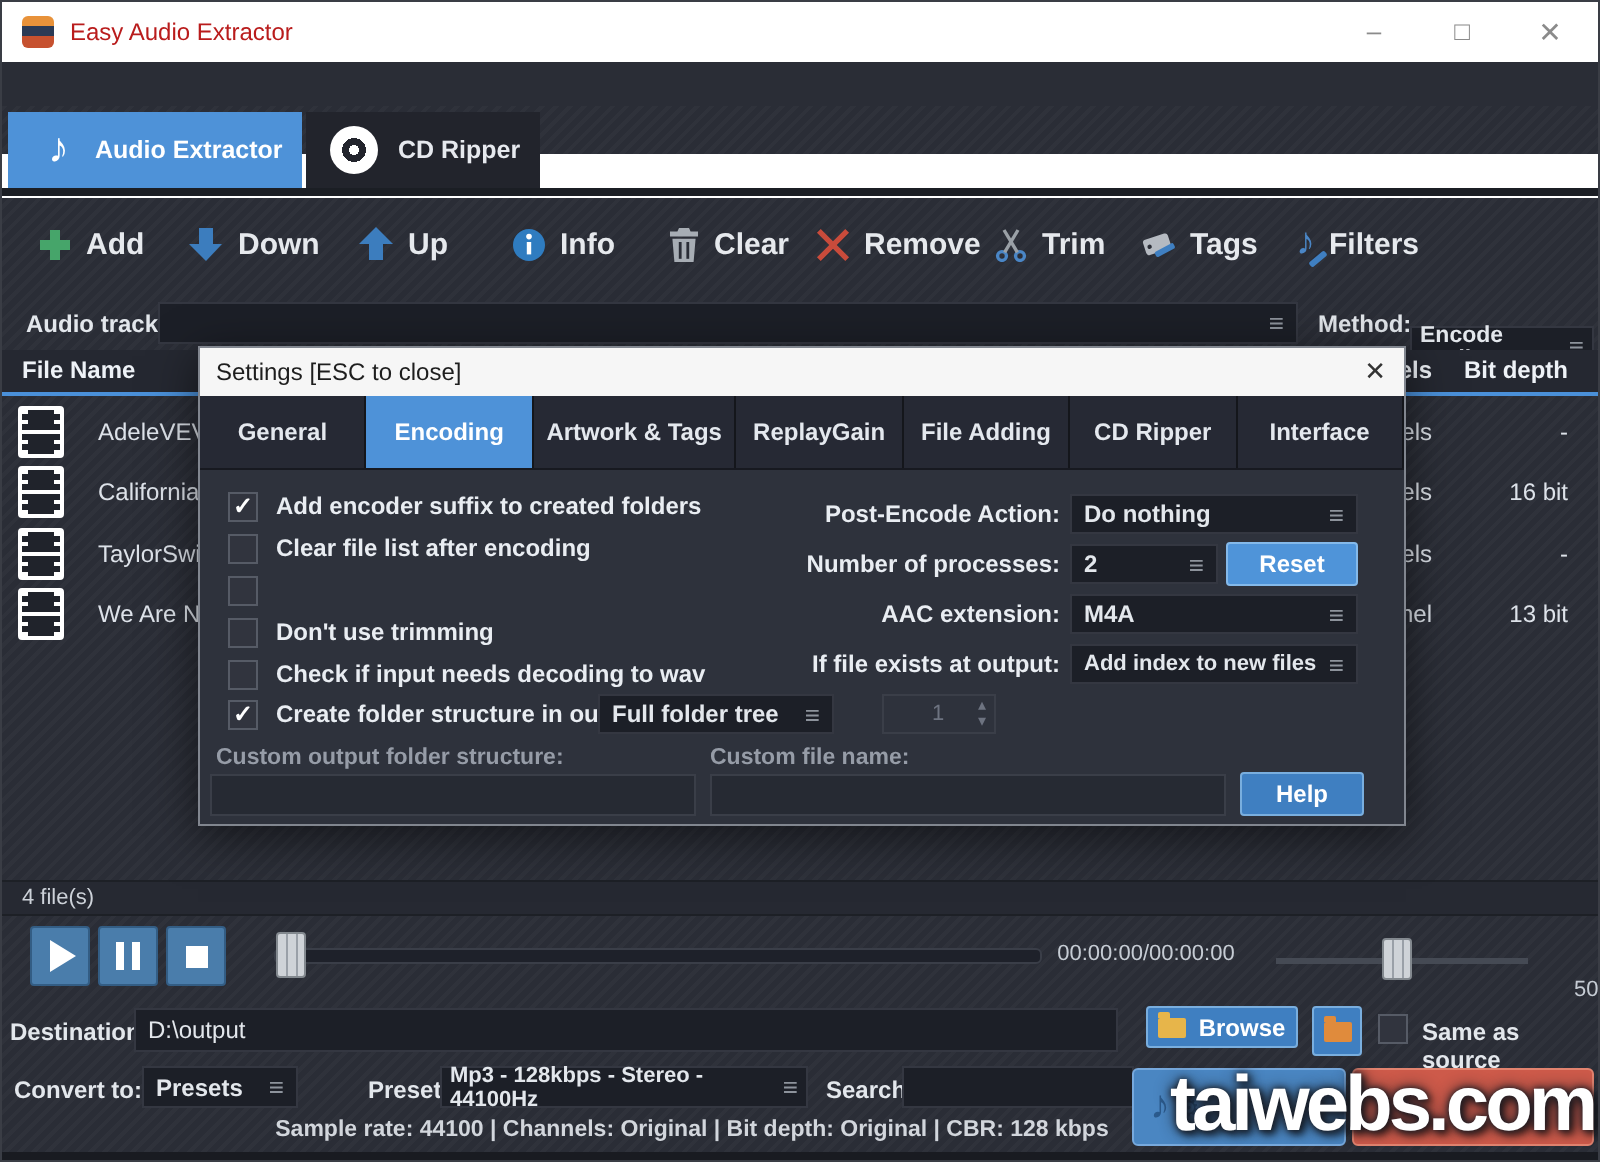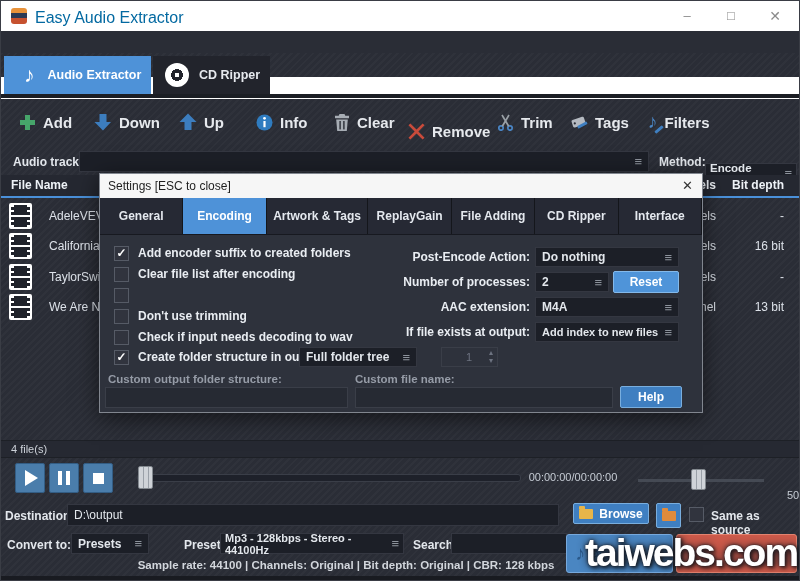--- a/index.html
+++ b/index.html
@@ -5,21 +5,21 @@
   html,body{margin:0;padding:0;background:#111;}
   .app{position:relative;width:800px;height:581px;font-family:"Liberation Sans",sans-serif;
        background:#2a2d36;overflow:hidden;border:1px solid #3a3d45;box-sizing:border-box;
        -webkit-font-smoothing:antialiased;}
   .app *{box-sizing:border-box;}
 
   
   .titlebar{position:absolute;left:0;top:0;width:800px;height:30px;background:#ffffff;}
   .appicon{position:absolute;left:10px;top:7px;width:16px;height:16px;border-radius:3px;
            background:linear-gradient(180deg,#e8923a 0 30%,#2b3a55 30% 62%,#c6512f 62% 100%);}
-  .apptitle{position:absolute;left:34px;top:8px;font-size:16px;color:#0369a1;}
+  .apptitle{position:absolute;left:34px;top:8px;font-size:12px;color:#b91c1c;}
   .wbtn{position:absolute;top:5px;width:20px;height:20px;text-align:center;color:#8b8b8b;
         font-size:13px;line-height:20px;cursor:default;}
   .wbtn.min{left:676px;}.wbtn.max{left:720px;}.wbtn.close{left:764px;font-size:14px;}
   .menubar{position:absolute;left:0;top:30px;width:800px;height:22px;background:#ffffff;margin-top:46px;}
   .menu-item{position:absolute;top:4px;font-size:12px;color:#1c1c1c;}
   .m0{left:8px;}.m1{left:36px;}.m2{left:69px;}.m3{left:108px;}
 
   
   .content{position:absolute;left:0;top:52px;width:800px;height:529px;background:#2a2d36;
     background-image:repeating-linear-gradient(135deg,rgba(255,255,255,.025) 0 2px,transparent 2px 5px);}
@@ -33,21 +33,21 @@
   .note-glyph{font-size:21px;color:#fff;line-height:20px;}
   .cd-glyph{width:24px;height:24px;border-radius:50%;
     background:radial-gradient(circle at center,#fff 0 2.5px,#22242c 2.5px 6px,#fff 6px 12px);}
   .tabline{position:absolute;left:0;top:93px;width:800px;height:4px;background:#1b1e24;}
 
   
   .tbtn{position:absolute;top:103px;height:36px;display:flex;align-items:center;gap:7px;cursor:pointer;}
   .tbtn .blabel{font-size:15px;font-weight:600;color:#e6e9ed;}
   .tbtn svg{display:block;}
   .t-add{left:18px;}.t-down{left:93px;}.t-up{left:178px;}.t-info{left:255px;}.t-clear{left:333px;}
-  .t-remove{left:407px;align-items:flex-end;}.t-trim{left:496px;}.t-tags{left:569px;}.t-filters{left:647px;}
+  .t-remove{left:407px;}.t-trim{left:496px;}.t-tags{left:569px;}.t-filters{left:647px;}
   .filters-note{font-size:19px;color:#4a86c6;font-weight:bold;position:relative;line-height:18px;}
   .filters-note .pencil{position:absolute;right:-6px;bottom:0;width:10px;height:3px;background:#3f7fc1;
     transform:rotate(-40deg);border-radius:1px;}
 
   
   .lbl{font-size:12px;font-weight:600;color:#e3e7ec;position:absolute;}
   .lbl-audiotrack{left:12px;top:154px;}
   .dd{position:absolute;display:flex;align-items:center;justify-content:space-between;
       padding:0 6px;background:#1c1f27;border:1px solid #343741;color:#e3e7ec;
       font-size:12px;font-weight:600;cursor:pointer;}

